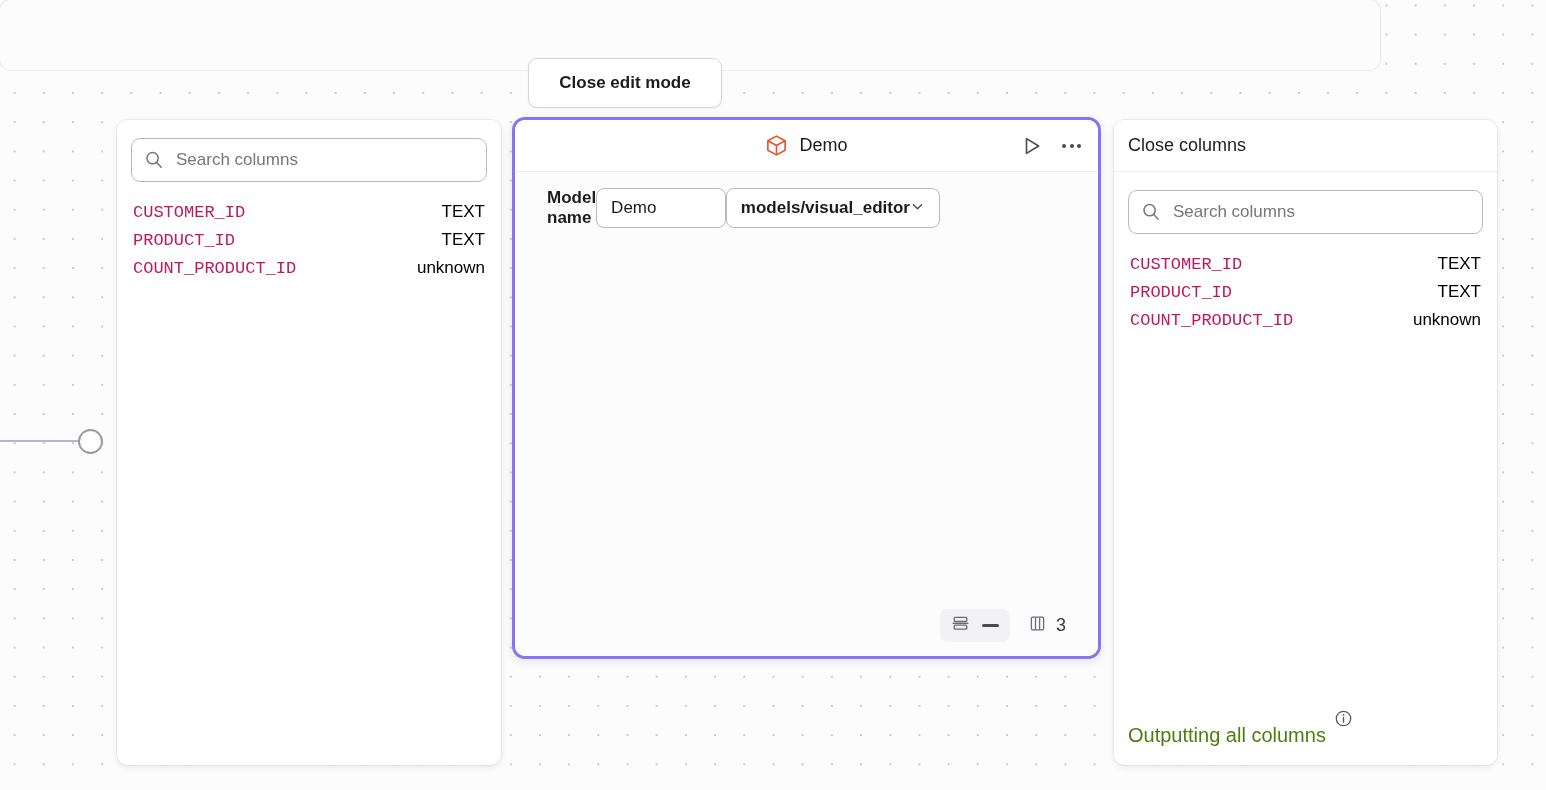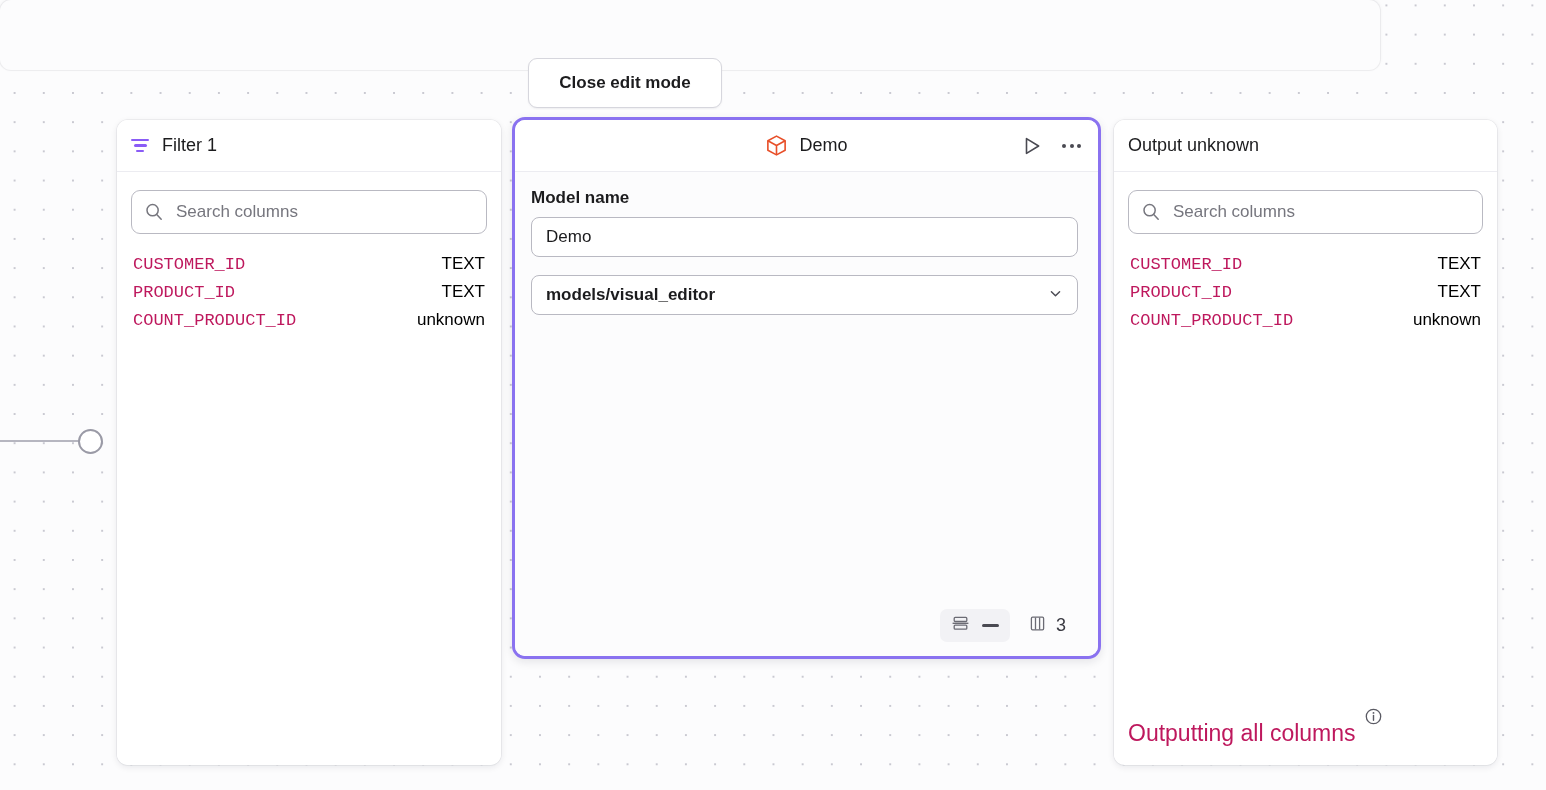--- a/index.html
+++ b/index.html
@@ -173,21 +173,21 @@
     padding: 3px;
     cursor: pointer;
     display: flex;
     align-items: center;
     justify-content: center;
     line-height: 0;
   }
   .dots-icon { display:flex; gap:3.5px; align-items:center; }
   .dots-icon span { width:4px; height:4px; border-radius:50%; background:#4a4a52; display:block; }
 
-  .demo-body { flex:1 1 auto; padding: 16px 20px 0 16px; background: #fcfcfd; display:flex; flex-direction:column; }
+  .demo-body { flex:1 1 auto; padding: 16px 20px 0 32px; background: #fcfcfd; display:flex; flex-direction:row; }
   .field-label {
     font-size: 17px;
     font-weight: bold;
     color: #1c1c1e;
     margin-bottom: 9px;
   }
   .text-input {
     height: 40px;
     width: 100%;
     border: 1px solid #b9b9c2;
@@ -247,21 +247,21 @@
     height: 645px;
   }
   .output-footer {
     flex: 0 0 auto;
     padding: 14px 14px 18px 14px;
     display: flex;
     align-items: center;
     gap: 8px;
     background: #fff;
   }
-  .output-footer-text { font-size: 23px; color: #be185d; margin-top: 31px; }
+  .output-footer-text { font-size: 20px; color: #4d7c0f; margin-top: 31px; }
 
   
   #bottom-node {
     left: 117px;
     top: 780px;
     width: 1380px;
     height: 70px;
     background: #fcfcfd;
     border-radius: 11px;
     box-shadow: 0 -1px 4px rgba(16,18,40,0.05), 0 0 0 1px rgba(16,18,40,0.05);
@@ -269,28 +269,20 @@
 </style>
 </head>
 <body>
 
 <div class="edge-line"></div>
 <div class="edge-handle"></div>
 
 <button class="close-edit-btn">Close edit mode</button>
 
 <div class="node" id="filter-node">
-  <div class="node-header">
-    <span class="filter-icon">
-      <i></i>
-        <i></i>
-        <i></i>
-    </span>
-    <span class="node-title">Filter 1</span>
-  </div>
   <div class="node-body">
     <div class="search-box">
       <span class="search-icon">
         <svg width="20" height="20" viewBox="0 0 20 20" fill="none">
           <circle cx="8.6" cy="8.2" r="5.6" stroke="#76767e" stroke-width="1.5"></circle>
           <line x1="12.7" y1="12.4" x2="17.2" y2="17.2" stroke="#76767e" stroke-width="1.5" stroke-linecap="round"></line>
         </svg>
       </span>
       <input class="search-input" type="text" placeholder="Search columns" style="">
     </div>
@@ -373,21 +365,21 @@
           </span>
           <span class="stat-count">3</span>
         </div>
       </div>
     </div>
   </div>
 </div>
 
 <div class="node" id="output-node">
   <div class="node-header">
-    <span class="node-title">Output unknown</span>
+    <span class="node-title">Close columns</span>
   </div>
   <div class="node-body">
     <div class="search-box">
       <span class="search-icon">
         <svg width="20" height="20" viewBox="0 0 20 20" fill="none">
           <circle cx="8.6" cy="8.2" r="5.6" stroke="#76767e" stroke-width="1.5"></circle>
           <line x1="12.7" y1="12.4" x2="17.2" y2="17.2" stroke="#76767e" stroke-width="1.5" stroke-linecap="round"></line>
         </svg>
       </span>
       <input class="search-input" type="text" placeholder="Search columns" style="">

